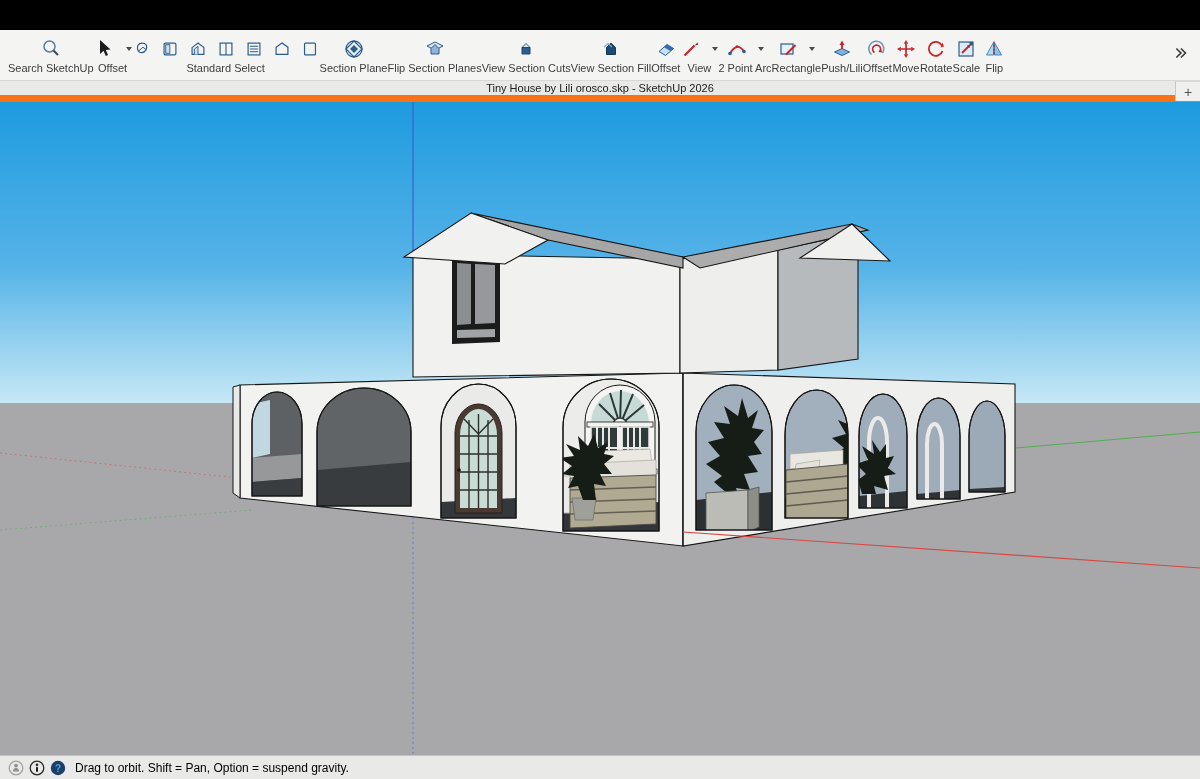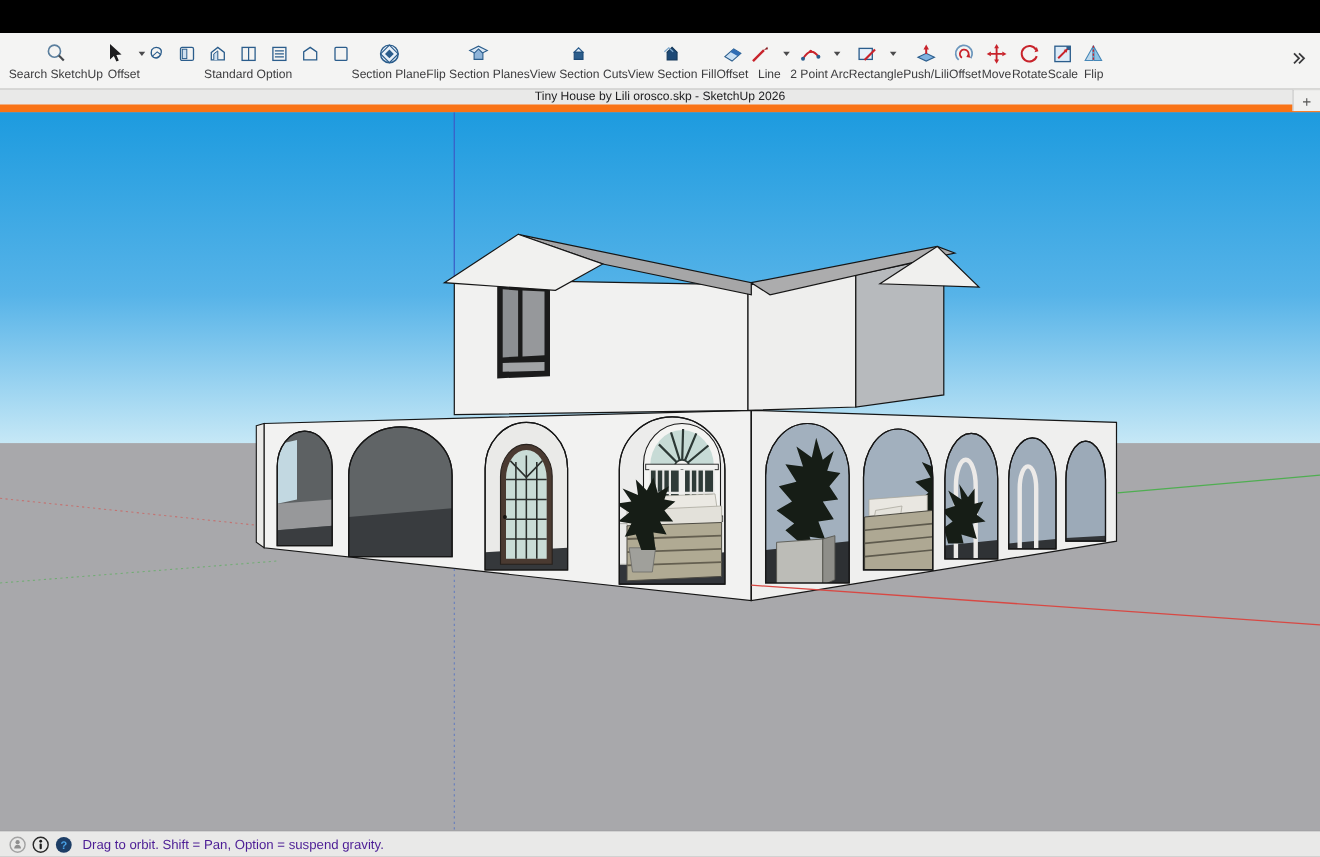--- a/index.html
+++ b/index.html
@@ -22,21 +22,21 @@
     position:relative; display:flex; align-items:center; justify-content:center; }
   .tab-title { font-size:11px; color:#202022; }
   .new-tab-btn { position:absolute; right:0; top:0; width:25px; height:20px;
     background:#f0f0ef; border-left:1px solid #c6c6c5; border-top:1px solid #d8d8d6;
     display:flex; align-items:center; justify-content:center; font-size:14px; color:#555; }
   .viewport { position:relative; width:1200px; height:653px; background:#a8a8ab; }
   .viewport svg.scene { display:block; width:1200px; height:653px; }
   .status-bar { height:24px; background:var(--c-statusbar-bg,#e9e9e8); border-top:1px solid #c4c4c3;
     display:flex; align-items:center; padding:0 8px; gap:5px; }
   .status-bar .sicon { width:16px; height:16px; display:block; }
-  .hint-text { font-size:12px; color:#4c1d95; margin-left:4px; }
+  .hint-text { font-size:12px; color:#000000; margin-left:4px; }
   .measure-area { margin-left:auto; display:flex; align-items:center; gap:8px; }
   .measure-label { font-size:12px; color:#3a3a3a; }
   .measure-input { width:152px; height:17px; border:1px solid #c9c9c7; background:#fff;
     font-size:11px; padding:0 3px; outline:none; }
   .arch-outline { fill:none; stroke:#161616; stroke-width:1.1; }
   .edge { stroke:#161616; stroke-width:1; }
 </style>
 </head>
 <body>
 
@@ -103,21 +103,21 @@
           <svg viewBox="0 0 22 22">
             <path d="M4.5 9 L11 4.5 L17.5 9 L17.5 17 L4.5 17 Z" fill="none" stroke="#2b5d8c" stroke-width="1.3"></path>
           </svg>
         </span>
         <span style="display: flex;">
           <svg viewBox="0 0 22 22">
             <rect x="5" y="4.5" width="12" height="13" rx="1" fill="none" stroke="#2b5d8c" stroke-width="1.3"></rect>
           </svg>
         </span>
       </div>
-    <div class="tb-label">Standard Option</div>
+    <div class="tb-label">Standard Select</div>
   </div>
 
   <div class="tb-item">
     <div class="tb-icons">
         <span style="display: flex;">
           <svg viewBox="0 0 22 22">
             <circle cx="11" cy="11" r="8" fill="#e9f1f9" stroke="#2b5d8c" stroke-width="1.3"></circle>
             <path d="M11 3 L19 11 L11 19 L3 11 Z" fill="none" stroke="#2b5d8c" stroke-width="1.1"></path>
             <path d="M11 7 L15 11 L11 15 L7 11 Z" fill="#2b5d8c"></path>
           </svg>
@@ -177,21 +177,21 @@
   <div class="tb-item">
     <div class="tb-icons">
         <span style="display: flex;">
           <svg viewBox="0 0 22 22">
             <path d="M4.5 17.5 L14.5 7.5" stroke="#c8232b" stroke-width="2.2"></path>
             <path d="M14.5 7.5 L17.5 4.5 L18.2 6.8 Z" fill="#8a1b20"></path>
           </svg>
         </span>
         <span class="caret"></span>
       </div>
-    <div class="tb-label">Line</div>
+    <div class="tb-label">View</div>
   </div>
 
   <div class="tb-item">
     <div class="tb-icons">
         <span style="display: flex;">
           <svg viewBox="0 0 22 22">
             <path d="M4 15.5 Q11 3.5 18 13.5" fill="none" stroke="#c8232b" stroke-width="1.8"></path>
             <circle cx="4" cy="15.5" r="1.8" fill="#2b5d8c"></circle>
             <circle cx="18" cy="13.5" r="1.8" fill="#2b5d8c"></circle>
             <circle cx="11" cy="8.7" r="1.4" fill="#c8232b"></circle>

